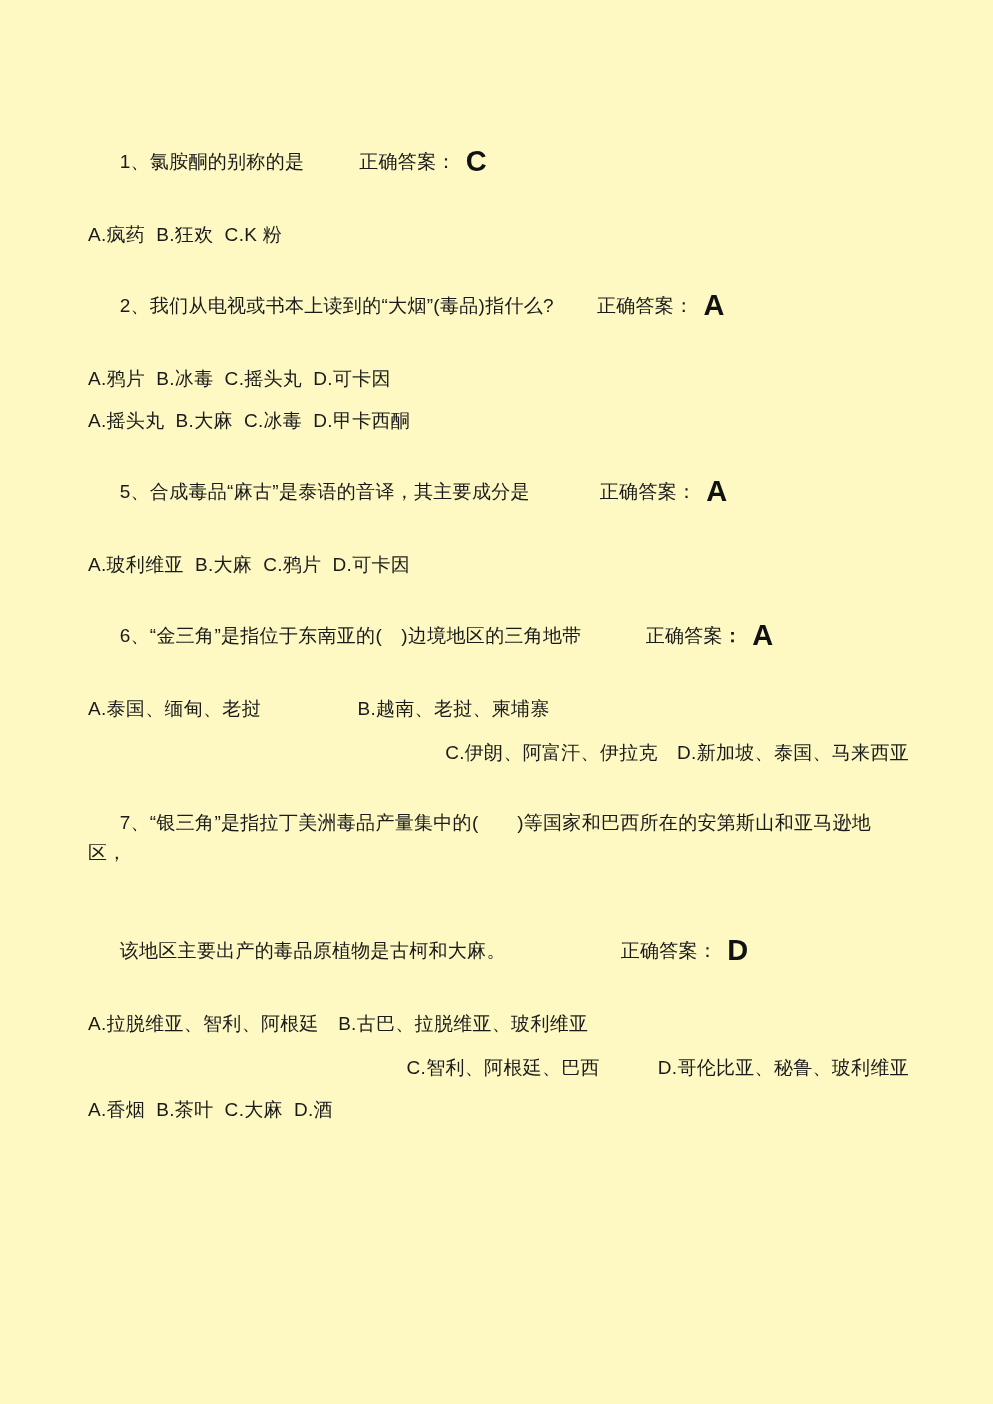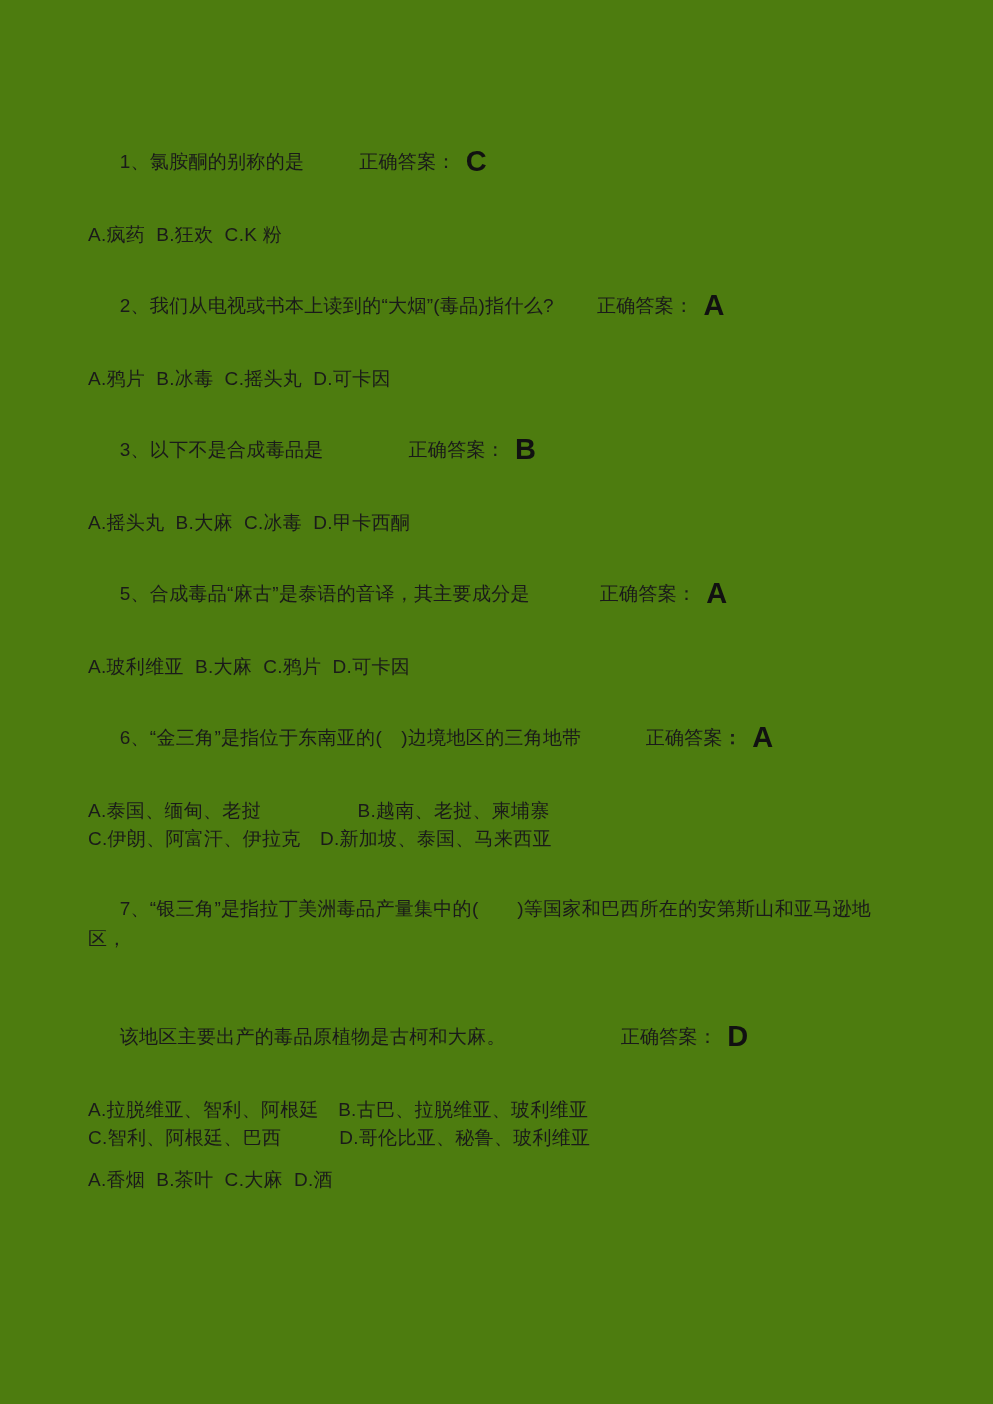--- a/index.html
+++ b/index.html
@@ -12,21 +12,21 @@
     height: 1404px;
     overflow: hidden;
     font-family: "Liberation Sans", sans-serif;
     color: #1a1a1a;
   }
   .page {
     box-sizing: border-box;
     width: 993px;
     height: 1404px;
     padding: 116px 84px 0 88px;
-    background: #4d7c0f;
+    background: #fef9c3;
   }
   .q { margin-bottom: 11px; }
   .q-line {
     font-size: 19px;
     line-height: 30px;
     min-height: 30px;
     white-space: pre-wrap;
   }
   .q-line + .q-line { margin-top: 7px; }
   .q-text { letter-spacing: 0.3px; }
@@ -45,21 +45,21 @@
     margin-left: 10px;
     color: #111111;
   }
   .q-opts {
     margin-top: 14px;
     font-size: 19px;
     line-height: 28px;
     white-space: pre-wrap;
     letter-spacing: 0.3px;
   }
-  .q-opts + .q-opts { margin-top: 0; }
+  .q-opts + .q-opts { margin-top: 16px; text-align: right; }
 </style>
 </head>
 <body>
 
 <div class="page">
 
   <div class="q">
     <div class="q-line">
       <span class="q-text">1、氯胺酮的别称的是</span><span class="ans-label" style="margin-left:55px">正确答案：</span><span class="ans-letter">C</span>
     </div>
@@ -67,23 +67,20 @@
   </div>
 
   <div class="q">
     <div class="q-line">
       <span class="q-text">2、我们从电视或书本上读到的“大烟”(毒品)指什么?</span><span class="ans-label" style="margin-left:43px">正确答案：</span><span class="ans-letter">A</span>
     </div>
     <div class="q-opts">A.鸦片  B.冰毒  C.摇头丸  D.可卡因</div>
   </div>
 
   <div class="q">
-    <div class="q-line">
-      <span class="q-text">3、以下不是合成毒品是</span><span class="ans-label" style="margin-left:85px">正确答案：</span><span class="ans-letter">B</span>
-    </div>
     <div class="q-opts">A.摇头丸  B.大麻  C.冰毒  D.甲卡西酮</div>
   </div>
 
 
   <div class="q">
     <div class="q-line">
       <span class="q-text">5、合成毒品“麻古”是泰语的音译，其主要成分是</span><span class="ans-label" style="margin-left:70px">正确答案：</span><span class="ans-letter">A</span>
     </div>
     <div class="q-opts">A.玻利维亚  B.大麻  C.鸦片  D.可卡因</div>
   </div>

